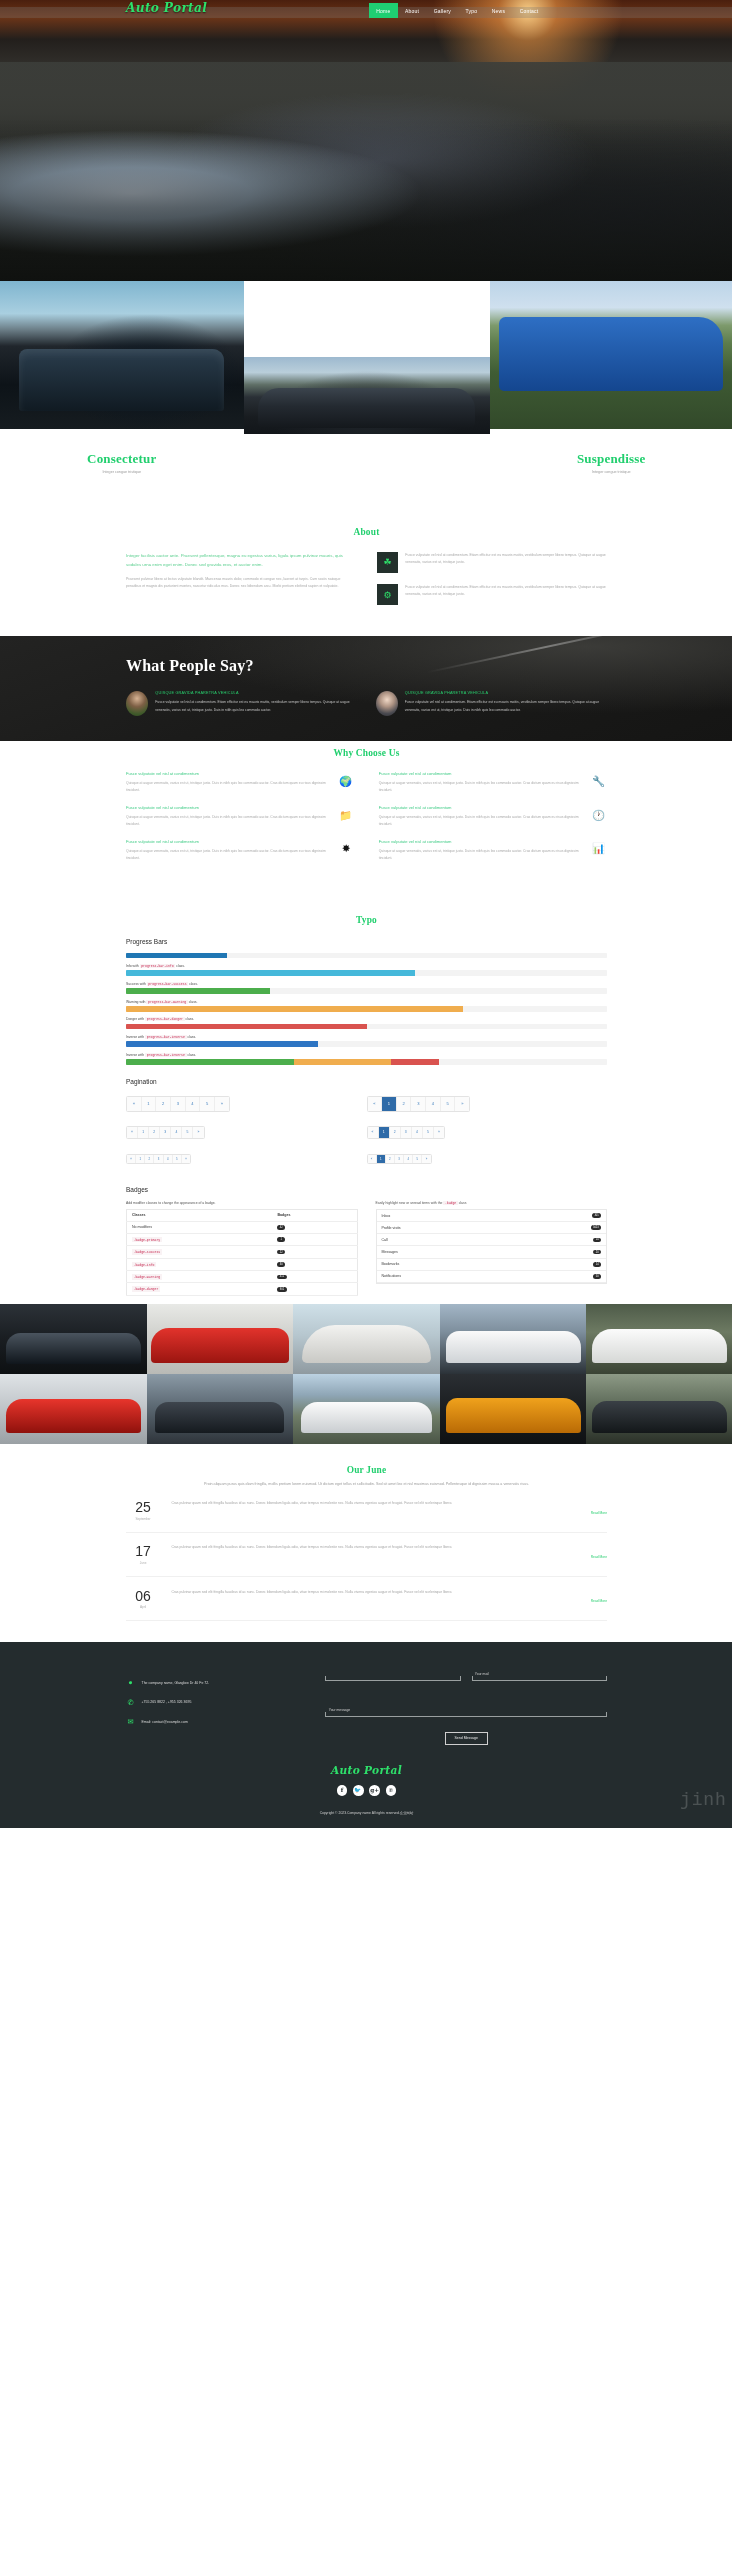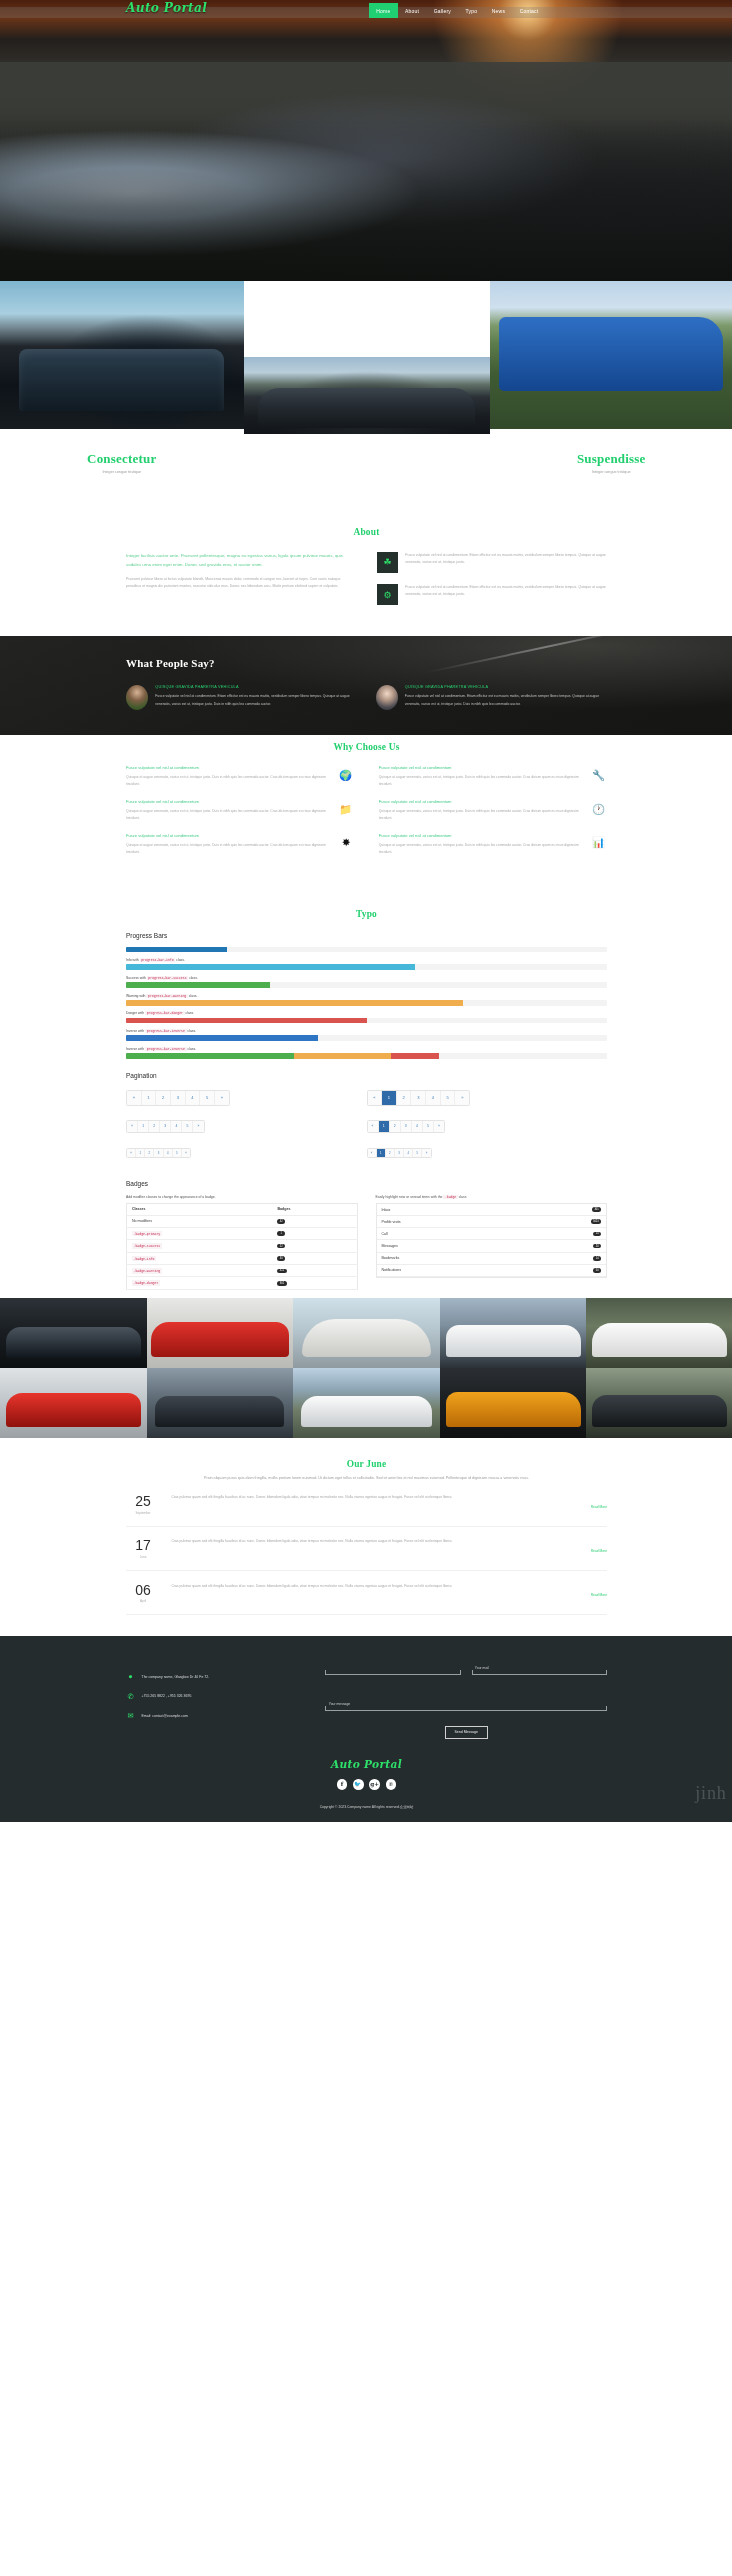--- a/index.html
+++ b/index.html
@@ -99,21 +99,21 @@
   }
   .tile-car-center::after {
     content:""; position:absolute; left:6%; top:40%; width:88%; height:52%;
     background:linear-gradient(180deg,#3b444d 0%, #242a31 45%, #14181c 100%);
     border-radius:21px 21px 4.9px 4.9px;
   }
   .sec-title {
     font-family:"Liberation Serif", serif; font-weight:700; font-size:9.4px;
     color:#21cf6e; text-align:center; letter-spacing:0.2px;
   }
-  .sec-title.dark { color:#fff; text-align:left; font-size:11px; }
+  .sec-title.dark { color:#fff; text-align:left; font-size:16px; }
   .sec-sub { text-align:center; font-size:3.7px; color:#9b9b9b; line-height:2; margin-top:6.5px; }
 
   
   .about { padding:21px 126px 19.5px; }
   .about-grid { display:flex; gap:21px; margin-top:14.7px; }
   .about-col { flex:1; }
   .about-lead { font-size:4.4px; line-height:2; color:#5bcf8f; }
   .about-body { font-size:3.5px; line-height:2.1; color:#a8a8a8; margin-top:6.5px; }
   .about-item { display:flex; gap:7.3px; margin-bottom:11.4px; }
   .about-icon {
@@ -248,21 +248,21 @@
     font-family:"DejaVu Serif", serif; font-style:italic; font-weight:700;
     font-size:10.6px; color:#2ee06a; letter-spacing:0.3px;
   }
   .socials { display:flex; gap:5.7px; justify-content:center; margin-top:9px; }
   .soc {
     width:10.6px; height:10.6px; border-radius:50%; background:#fff; color:#242c2e;
     font-size:5.7px; display:flex; align-items:center; justify-content:center;
     font-family:"DejaVu Serif", serif; font-weight:700;
   }
   .copy { font-size:3.4px; color:#cfcfcf; margin-top:15.5px; }
-  .wm { position:absolute; right:6.5px; bottom:18px; font-size:18px; color:rgba(255,255,255,.18); font-family:Liberation Serif, serif; letter-spacing:0.8px; }
+  .wm { position:absolute; right:6.5px; bottom:18px; font-size:18px; color:rgba(255,255,255,.18); font-family:Liberation Mono, monospace; letter-spacing:0.8px; }
 </style>
 </head>
 <body>
 
 <div class="page">
 
   <div class="hero">
     <div class="hero-photo"></div>
     <div class="topbar">
       <div class="topbar-shade"></div>

